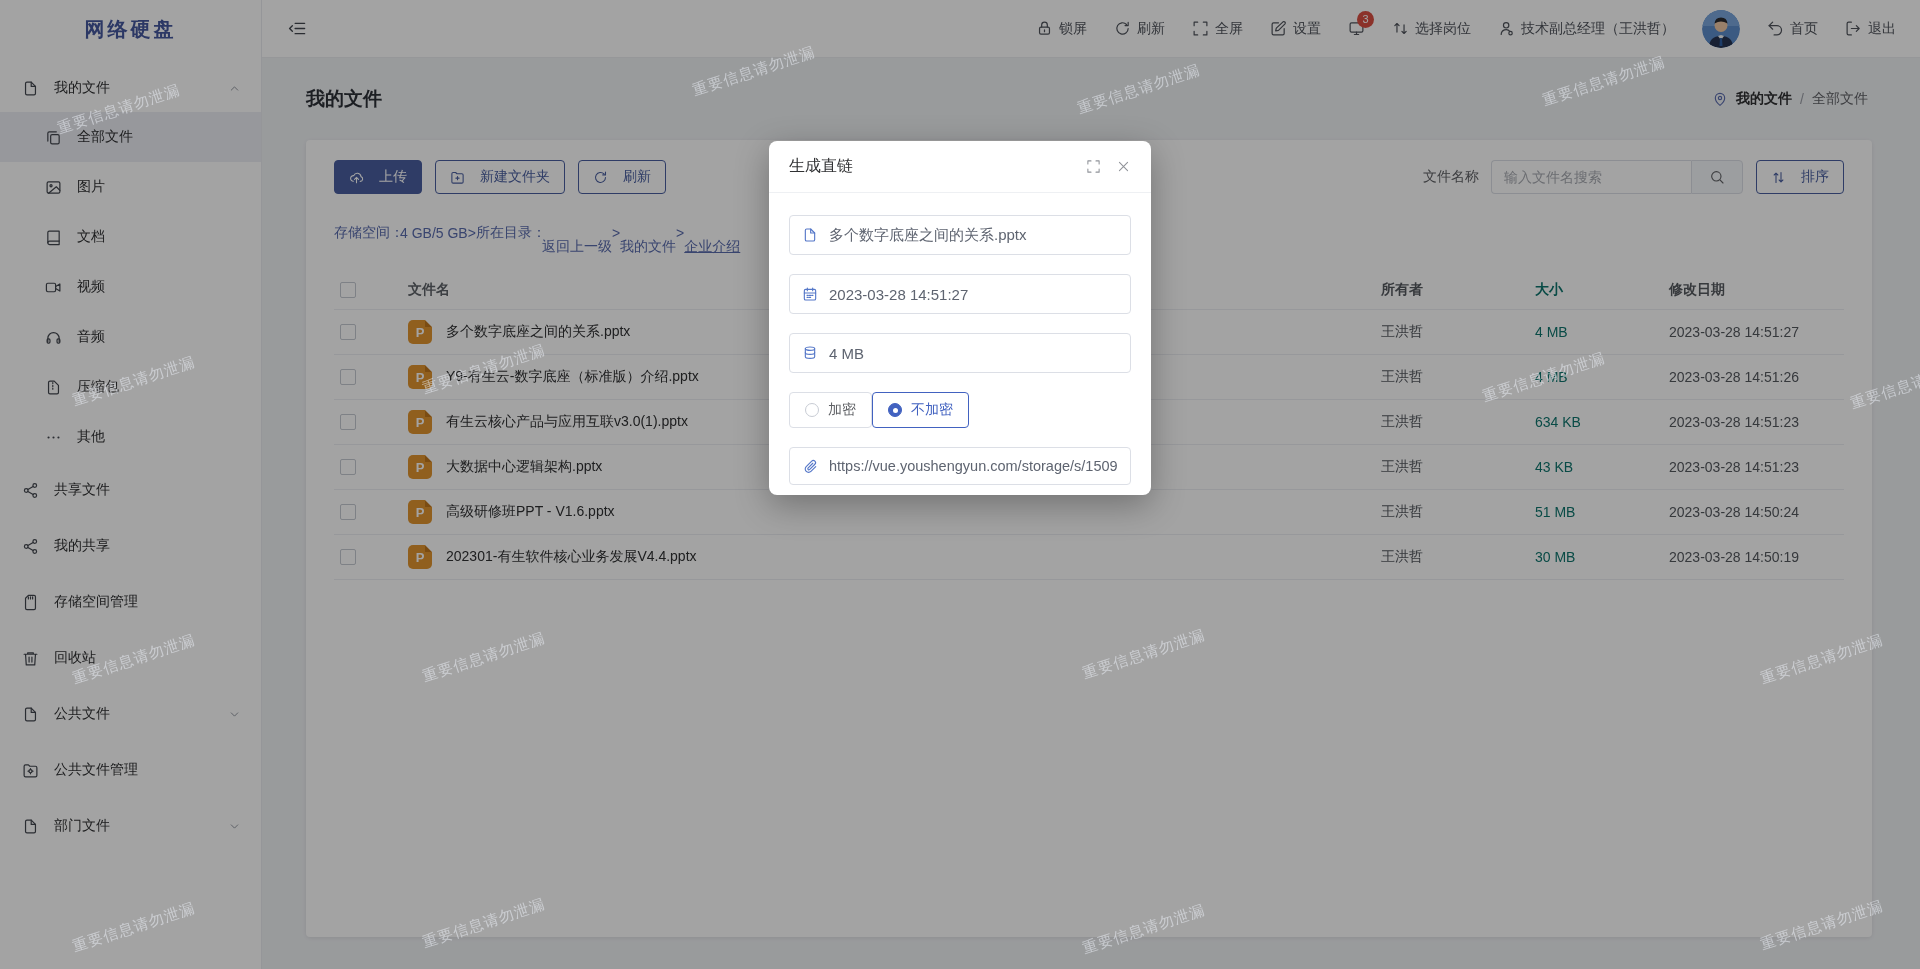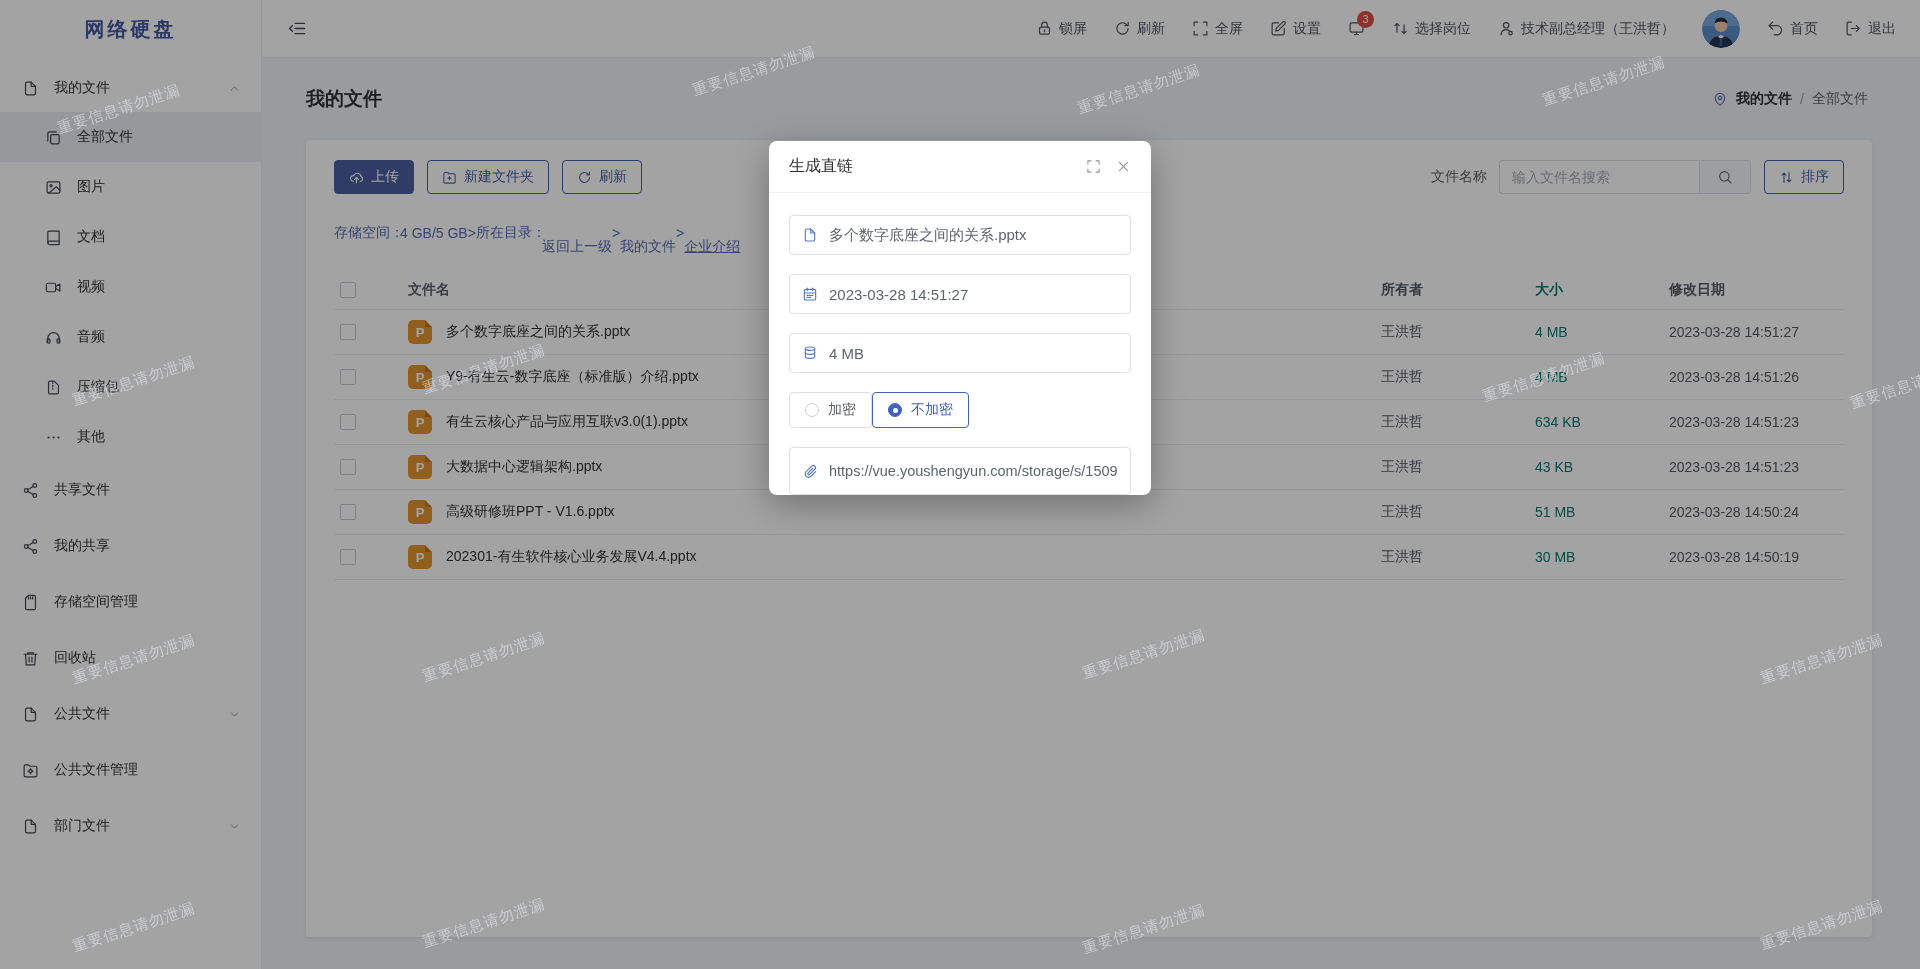--- a/index.html
+++ b/index.html
@@ -38,21 +38,21 @@
   .page-title { font-size:19px; font-weight:600; color:#2d3138; }
   .crumb { margin-left:auto; display:flex; align-items:center; gap:8px; font-size:14px; }
   .crumb .ic { font-size:16px; color:#5a6cae; }
   .crumb .root { font-weight:700; color:#303133; }
   .crumb .sep { color:#9a9ea6; }
   .crumb .cur { color:#606266; }
 
   .card { position:absolute; left:44px; right:48px; top:82px; bottom:32px; background:#fff; border-radius:4px; box-shadow:0 1px 4px rgba(0,0,0,.08); padding:20px 28px; }
 
   .toolbar { display:flex; align-items:center; height:34px; }
-  .btn { height:34px; border-radius:4px; display:inline-flex; align-items:center; gap:7px; font-size:14px; padding:0 14px; cursor:pointer; background:#fff; }
+  .btn { height:34px; border-radius:4px; display:inline-flex; align-items:center; gap:15px; font-size:14px; padding:0 14px; cursor:pointer; background:#fff; }
   .btn .ic { font-size:15px; }
   .btn.primary { background:var(--primary,#4a5fa0); color:#fff; border:1px solid var(--primary,#4a5fa0); }
   .btn.ghost { border:1px solid var(--primary,#4a5fa0); color:var(--primary,#4a5fa0); margin-left:13px; }
   .search-zone { margin-left:auto; display:flex; align-items:center; }
   .search-label { color:#606266; margin-right:12px; }
   .search-input { width:200px; height:34px; border:1px solid #dcdfe6; border-right:none; border-radius:4px 0 0 4px; padding:0 12px; font-size:14px; color:#303133; outline:none; font-family:inherit; }
   .search-input::placeholder { color:#a8abb2; }
   .search-btn { width:52px; height:34px; background:#f5f7fa; border:1px solid #dcdfe6; border-radius:0 4px 4px 0; display:flex; align-items:center; justify-content:center; font-size:16px; color:#606266; cursor:pointer; }
   .sort-btn { margin-left:20px; }
 
@@ -88,21 +88,21 @@
   .modal-body { padding:22px 20px 0; }
   .field { height:40px; border:1px solid #dcdfe6; border-radius:4px; display:flex; align-items:center; gap:11px; padding:0 12px; margin-bottom:19px; overflow:hidden; }
   .field .ic { font-size:16px; color:#5577c8; flex:none; }
   .field .val { font-size:15px; color:#5e6470; white-space:nowrap; overflow:hidden; }
   .radio-row { display:flex; margin-bottom:19px; }
   .radio-box { height:36px; border:1px solid #dcdfe6; border-radius:4px; display:flex; align-items:center; gap:9px; padding:0 15px; cursor:pointer; color:#606266; font-size:14px; }
   .radio-box.checked { border-color:var(--accent,#4262c0); color:var(--accent,#4262c0); }
   .rdot { width:14px; height:14px; border-radius:50%; border:1px solid #c8ccd4; background:#fff; display:flex; align-items:center; justify-content:center; flex:none; }
   .radio-box.checked .rdot { border-color:var(--accent,#4262c0); background:var(--accent,#4262c0); }
   .radio-box.checked .rdot::after { content:""; width:5px; height:5px; border-radius:50%; background:#fff; }
-  .field.url { height:48px; margin-bottom:0; }
+  .field.url { height:38px; margin-bottom:0; }
   .field.url .val { font-size:14.5px; }
 </style>
 </head>
 <body>
 
 <div class="stage">
 
   <aside class="sidebar">
     <div class="logo">网络硬盘</div>
     <nav class="menu">

